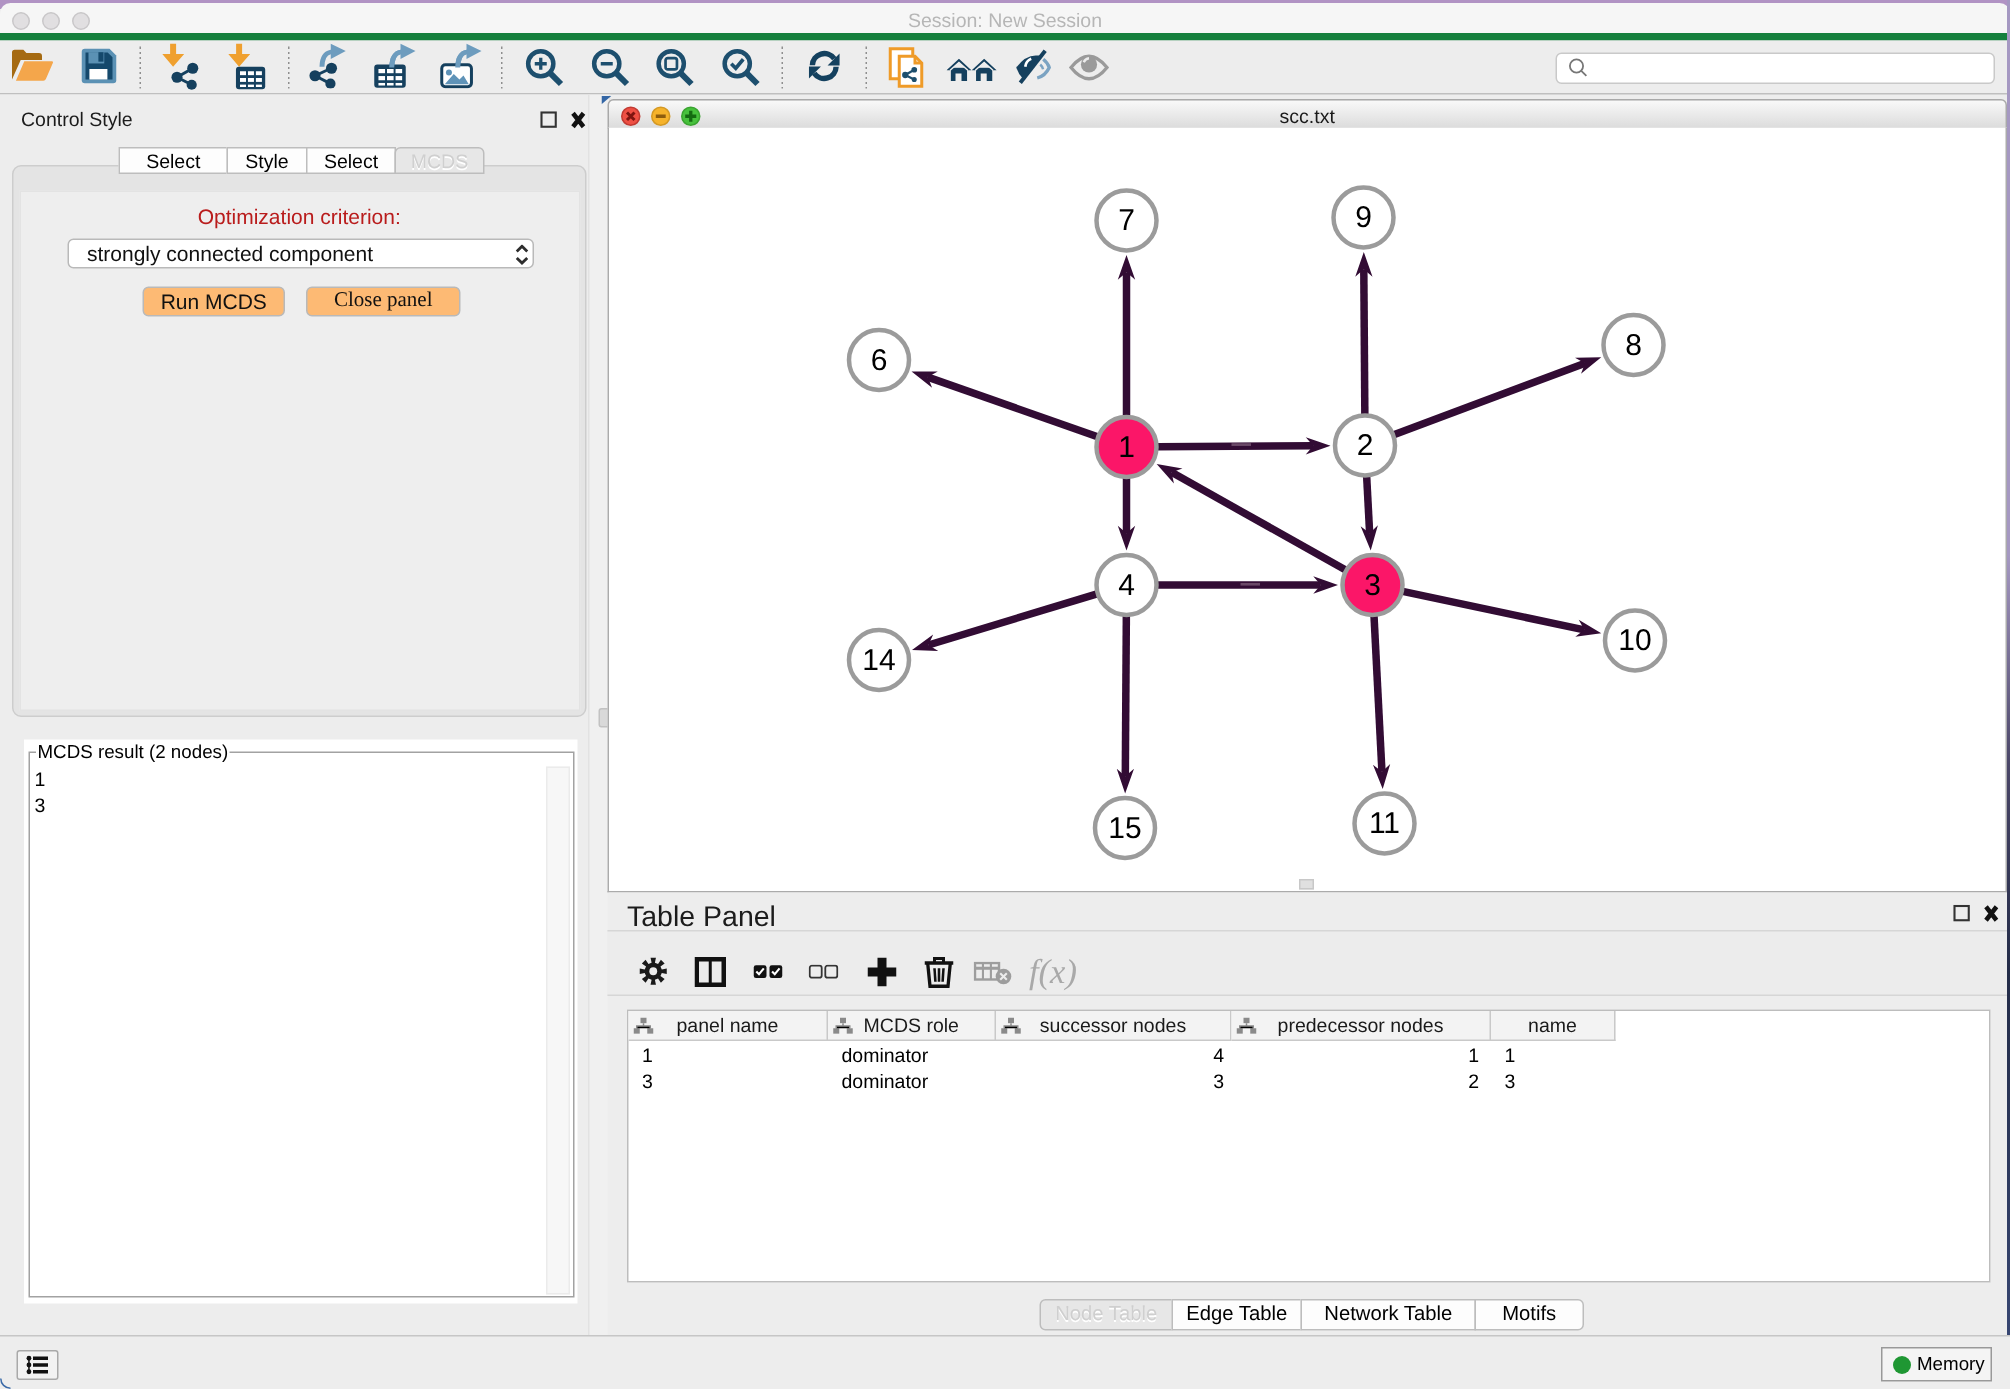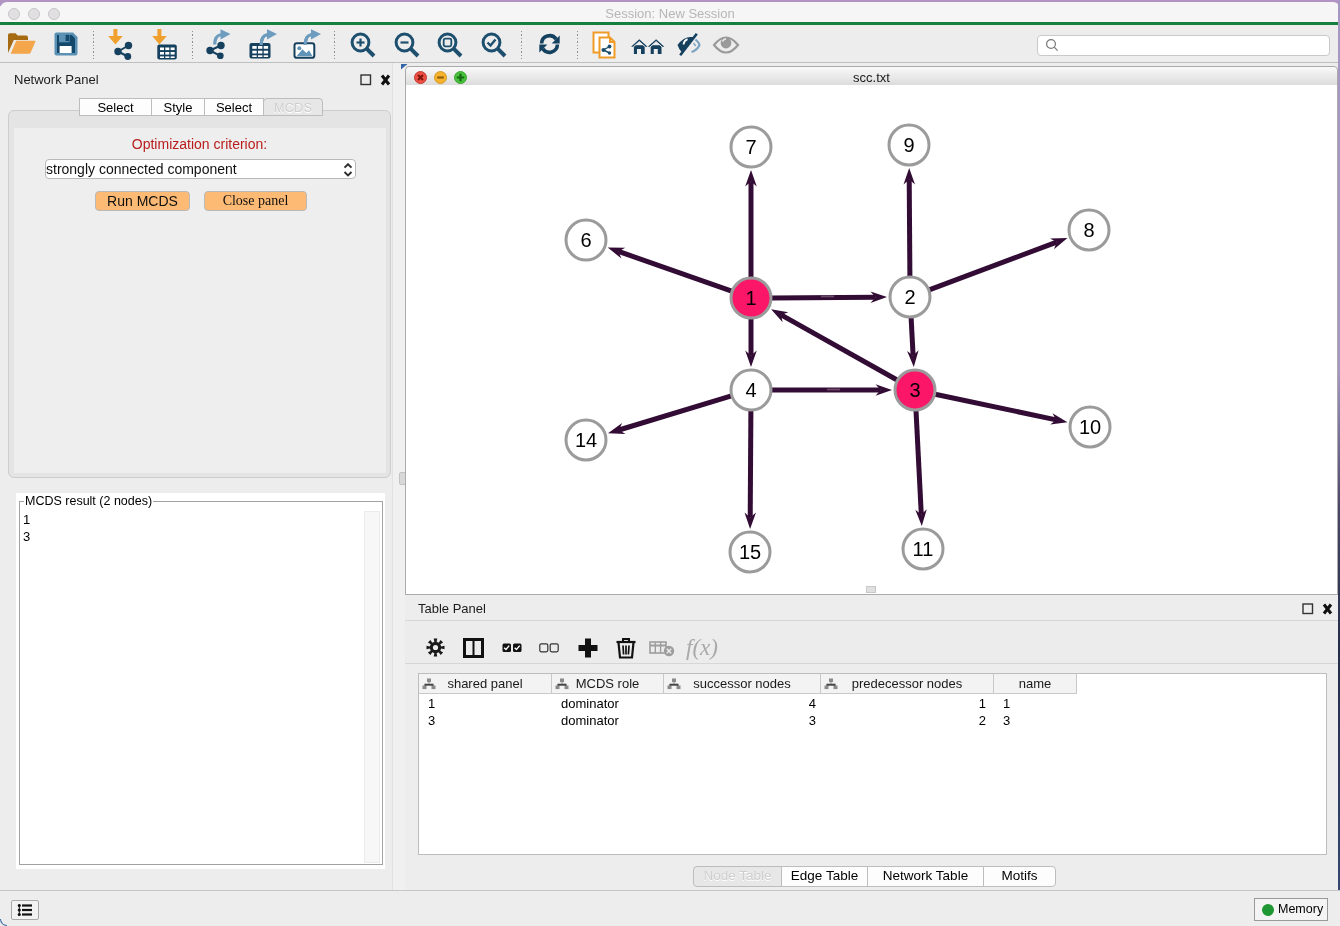--- a/index.html
+++ b/index.html
@@ -1,21 +1,21 @@
 <!DOCTYPE html>
 <html><head><meta charset="utf-8">
 <style>
 html,body{margin:0;padding:0;}
 body{width:1340px;height:926px;position:relative;overflow:hidden;
  font-family:"Liberation Sans",sans-serif;background:#ededed;}
 .abs{position:absolute;}
 
 #topline{left:0;top:0;width:1340px;height:6px;background:#b193c4;}
 #titlebar{left:0;top:2px;width:1340px;height:20px;background:#f6f6f6;
- border-bottom:3px solid #15803d;border-radius:7px 7px 0 0;}
+ border-bottom:5px solid #15803d;border-radius:7px 7px 0 0;}
 .tl{position:absolute;top:6px;width:10px;height:10px;border-radius:50%;
  background:#e1dfe1;border:1px solid #c9c7c9;}
 #wtitle{position:absolute;left:0;right:0;top:4px;text-align:center;
  font-size:13px;color:#b6b6b6;}
 
 #toolbar{left:0;top:28px;width:1340px;height:34px;background:#ededed;
  border-bottom:1px solid #bfbfbf;}
 .sep{position:absolute;top:3px;height:28px;width:1.3px;background:repeating-linear-gradient(to bottom,#8f8f8f 0,#8f8f8f 1.4px,transparent 1.4px,transparent 3.4px);}
 #searchbox{position:absolute;left:1037px;top:7px;width:291px;height:19px;
  background:#fff;border:1px solid #c9c9c9;border-radius:4px;}
@@ -27,21 +27,21 @@
  background:#fdfdfd;border:1px solid #bdbdbd;box-sizing:border-box;color:#000;}
 .tabsel{background:#e7e7e7;color:#cfcfcf;text-shadow:0 1px 0 #fff;}
 #optbox{position:absolute;left:8px;top:47px;width:383px;height:368px;
  background:#e4e4e4;border:1px solid #cdcdcd;border-radius:6px;box-sizing:border-box;}
 #optinner{position:absolute;left:4px;top:16px;width:374px;height:347px;
  background:#eeeeee;border:1px solid #e3e3e3;box-sizing:border-box;}
 #optlabel{position:absolute;left:0;width:100%;top:25px;text-align:center;
  font-size:14px;color:#b91c1c;}
 #dropdown{position:absolute;left:36px;top:48px;width:311px;height:20px;
  background:#fff;border:1px solid #b9b9b9;border-radius:4px;box-sizing:border-box;
- font-size:14px;color:#111;line-height:19px;}
+ font-size:14px;color:#111;line-height:19px;padding-left:12px;}
 .btn{position:absolute;top:80px;height:20px;background:#fdba74;
  border:1px solid #b9b9b9;border-radius:4px;box-sizing:border-box;
  font-size:14px;color:#111;text-align:center;line-height:18px;}
 #fieldset{position:absolute;left:16px;top:430px;width:369px;height:376px;
  background:#fff;}
 #fsborder{position:absolute;left:2.5px;top:7.5px;right:2.5px;bottom:4px;
  border:1px solid #a2a2a2;}
 #legend{position:absolute;left:8px;top:1px;background:#fff;padding:0 1px;
  font-size:12.5px;color:#000;z-index:2;}
 #fsscroll{position:absolute;left:348px;top:18px;width:14px;height:350px;
@@ -57,21 +57,21 @@
 #nettext{position:absolute;left:0;right:0;top:3px;text-align:center;
  font-size:13px;color:#1a1a1a;}
 .mac{position:absolute;top:3.5px;width:13px;height:13px;border-radius:50%;
  box-sizing:border-box;}
 #netview{position:absolute;left:0;top:22px;width:933px;height:510px;
  background:#fff;border:1px solid #ababab;border-top:none;box-sizing:border-box;}
 #netgrip{position:absolute;left:461px;bottom:2px;width:8px;height:5px;
  background:#e0e0e0;border:1px solid #c8c8c8;}
 
 #tpanel{left:405px;top:595px;width:933px;height:295px;background:#ededed;}
-#tphead{position:absolute;left:13px;top:6px;font-size:13px;color:#1c1c1c;}
+#tphead{position:absolute;left:13px;top:6px;font-size:19px;color:#1c1c1c;}
 #ttools{position:absolute;left:0;top:25px;width:935px;height:42px;
  background:#ececec;border:1px solid #d6d6d6;border-left:none;border-right:none;}
 #tablewrap{position:absolute;left:13px;top:78px;width:909px;height:182px;
  background:#fff;border:1px solid #bdbdbd;box-sizing:border-box;}
 .th{position:absolute;top:0;height:20px;background:#f3f3f3;
  border-right:1px solid #c9c9c9;border-bottom:1px solid #c9c9c9;box-sizing:border-box;
  font-size:13px;color:#1a1a1a;text-align:center;line-height:20px;}
 .td{position:absolute;font-size:13px;color:#000;height:16px;line-height:16px;}
 .btab{position:absolute;top:0;height:21px;background:#fdfdfd;
  border:1px solid #bdbdbd;box-sizing:border-box;font-size:13.5px;color:#000;
@@ -229,21 +229,21 @@
   <div class="sep" style="left:577px"></div>
   <div id="searchbox">
       <svg width="16" height="16" style="position:absolute;left:6px;top:1px" viewBox="0 0 16 16">
         <circle cx="7" cy="7" r="4.4" fill="none" stroke="#777" stroke-width="1.2"></circle>
         <line x1="10.2" y1="10.2" x2="13.6" y2="13.6" stroke="#777" stroke-width="1.2"></line>
       </svg>
     </div>
 </div>
 
 <div id="cpanel" class="abs">
-  <div id="cphead">Network Panel</div>
+  <div id="cphead">Control Style</div>
   <svg width="32" height="12" style="position:absolute;left:360px;top:11px" viewBox="0 0 32 12">
     <rect x="1" y="1" width="9.5" height="9.5" fill="none" stroke="#333" stroke-width="1.4"></rect>
     <path d="M22 1.5 L29 10.5 M29 1.5 L22 10.5" stroke="#111" stroke-width="3"></path>
   </svg>
   <div class="tabs" style="left:0;top:35px;width:392px;height:18px">
     <div class="tab" style="left:79px;width:73px;">Select</div>
     <div class="tab" style="left:151px;width:54px;">Style</div>
     <div class="tab" style="left:204px;width:60px;">Select</div>
     <div class="tab tabsel" style="left:263px;width:60px;border-radius:4px 4px 0 0;">MCDS</div>
   </div>
@@ -402,21 +402,21 @@
       <line x1="1" y1="4.5" x2="17" y2="4.5" stroke-width="2"></line>
       <line x1="6.3" y1="1" x2="6.3" y2="12" stroke-width="1.4"></line>
           <line x1="11.6" y1="1" x2="11.6" y2="12" stroke-width="1.4"></line>
         </g>
       <circle cx="20" cy="10" r="5.2" fill="#9d9d9d"></circle>
       <path d="M17.8 7.8 L22.2 12.2 M22.2 7.8 L17.8 12.2" stroke="#ececec" stroke-width="1.4"></path>
     </svg>
     <div class="abs" style="left:281px;top:14px;font-family:'Liberation Serif',serif;font-style:italic;font-size:23px;color:#a9a9a9;"><i>f</i>(<i>x</i>)</div>
   </div>
   <div id="tablewrap">
-    <div class="th" style="left:0;width:133px;">shared panel</div>
+    <div class="th" style="left:0;width:133px;">panel name</div>
     <div class="th" style="left:133px;width:112px;">MCDS role</div>
     <div class="th" style="left:245px;width:157px;">successor nodes</div>
     <div class="th" style="left:402px;width:173px;">predecessor nodes</div>
     <div class="th" style="left:575px;width:83px;">name</div>
     <svg class="abs thsvg" style="left:3px;top:4px" width="14" height="12" viewBox="0 0 14 12">
         <g fill="#8a8a8a">
           <rect x="5" y="0.5" width="4" height="3.6"></rect>
           <rect x="0.5" y="7.5" width="4" height="3.6"></rect>
           <rect x="9.5" y="7.5" width="4" height="3.6"></rect>
         </g>

